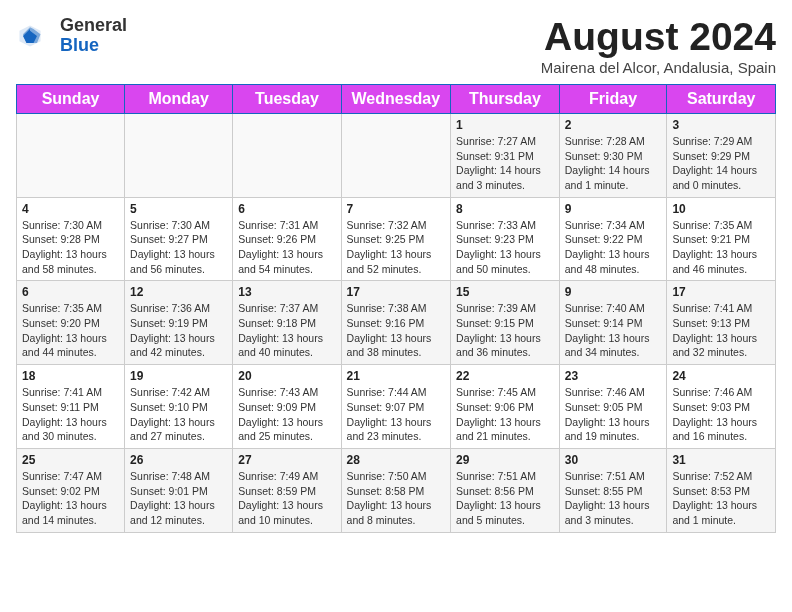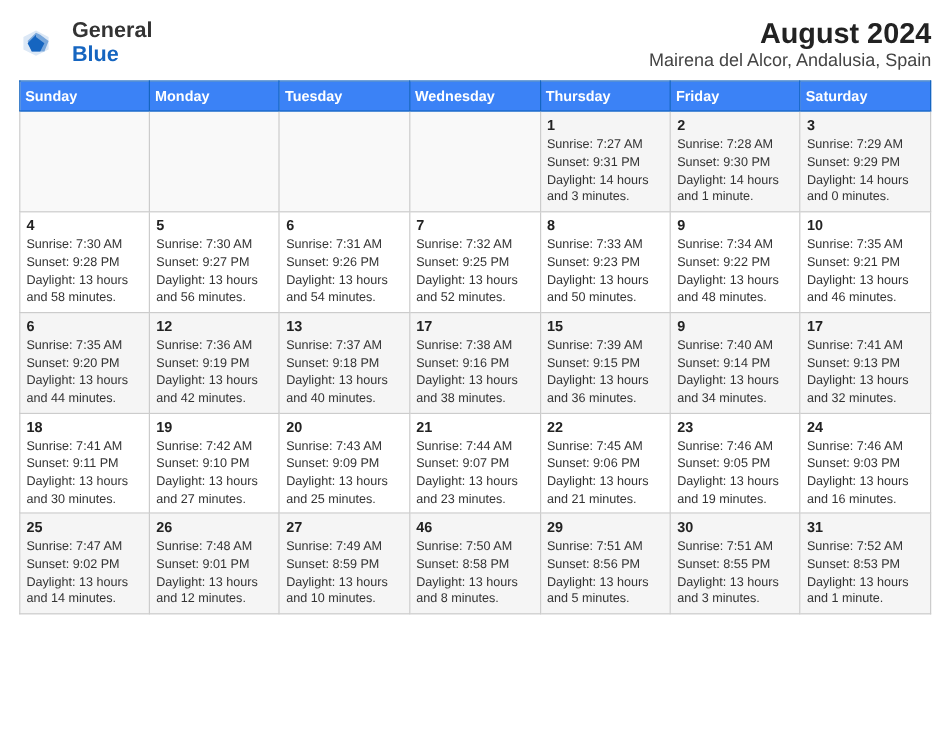--- a/index.html
+++ b/index.html
@@ -29,40 +29,40 @@
     .logo-general { color: #333; }
     .logo-blue { color: #1565c0; }
     .logo-icon {
       width: 28px;
       height: 28px;
     }
     .title-block {
       text-align: right;
     }
     .month-year {
-      font-size: 24px;
+      font-size: 39px;
       font-weight: bold;
       color: #222;
       line-height: 1.1;
     }
     .location {
       font-size: 15px;
       color: #444;
     }
     .calendar {
       width: 100%;
       border-collapse: collapse;
       font-size: 11px;
     }
     .calendar th {
-      background: #3b82f6;
+      background: #d946ef;
       color: #fff;
       padding: 5px 4px;
-      text-align: left;
-      font-size: 12px;
+      text-align: center;
+      font-size: 16px;
       font-weight: bold;
       border: 1px solid #1565c0;
     }
     .calendar td {
       border: 1px solid #ccc;
       vertical-align: top;
       padding: 4px 5px;
       width: 110px;
       min-height: 80px;
     }
@@ -240,21 +240,21 @@
         </td>
         <td>
           <div class="day-number">26</div>
           <div class="day-info">Sunrise: 7:48 AM<br>Sunset: 9:01 PM<br>Daylight: 13 hours and 12 minutes.</div>
         </td>
         <td>
           <div class="day-number">27</div>
           <div class="day-info">Sunrise: 7:49 AM<br>Sunset: 8:59 PM<br>Daylight: 13 hours and 10 minutes.</div>
         </td>
         <td>
-          <div class="day-number">46</div>
+          <div class="day-number">28</div>
           <div class="day-info">Sunrise: 7:50 AM<br>Sunset: 8:58 PM<br>Daylight: 13 hours and 8 minutes.</div>
         </td>
         <td>
           <div class="day-number">29</div>
           <div class="day-info">Sunrise: 7:51 AM<br>Sunset: 8:56 PM<br>Daylight: 13 hours and 5 minutes.</div>
         </td>
         <td>
           <div class="day-number">30</div>
           <div class="day-info">Sunrise: 7:51 AM<br>Sunset: 8:55 PM<br>Daylight: 13 hours and 3 minutes.</div>
         </td>

